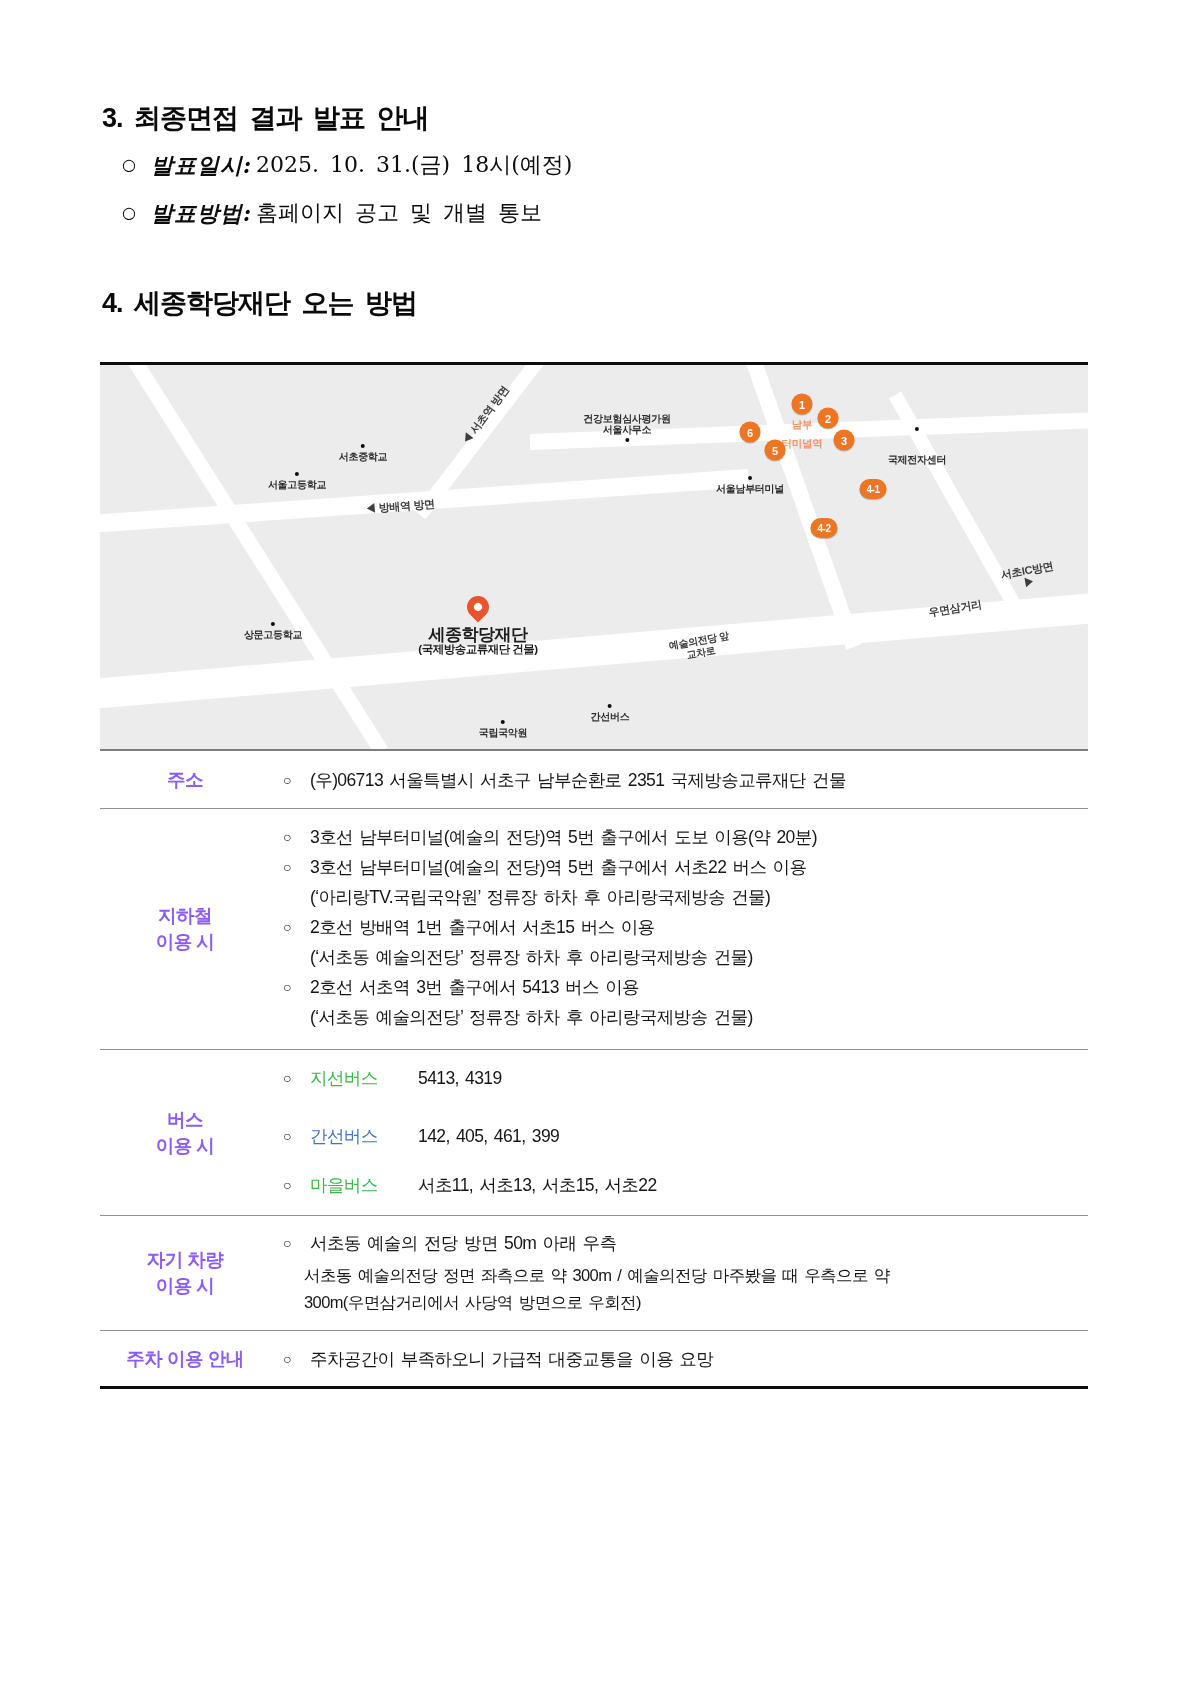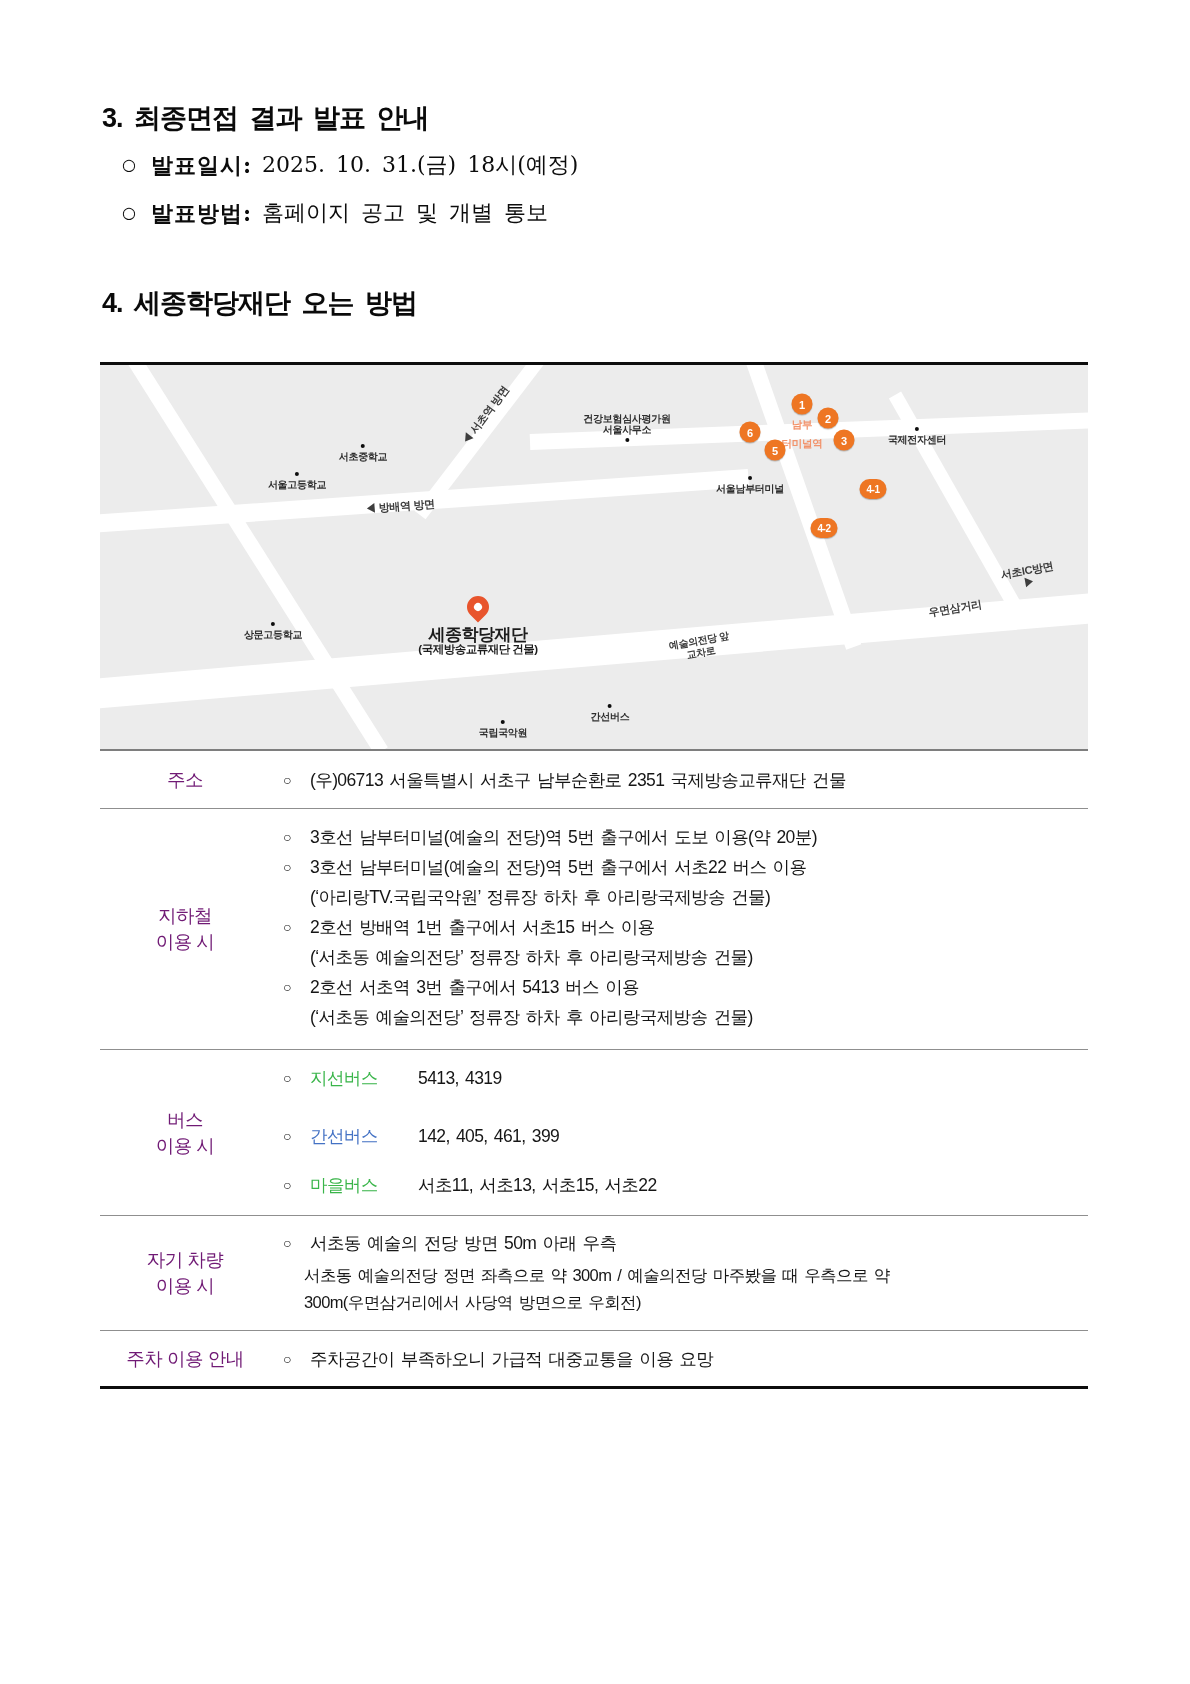--- a/index.html
+++ b/index.html
@@ -11,37 +11,37 @@
   .h-num { position:absolute; font-size:27px; font-weight:bold; letter-spacing:-1px; word-spacing:5px; color:#0a0a0a; }
   .s3-heading { left:102px; top:100px; }
   .s4-heading { left:102px; top:285px; }
   
   .s3-item {
     position:absolute; left:122px; font-family:"DejaVu Serif","Liberation Serif",serif;
     font-size:22px; color:#0c0c0c; word-spacing:4px; line-height:30px;
     display:flex; align-items:center;
   }
   .s3-item .ring { font-size:16px; margin-right:15px; line-height:30px; }
-  .s3-item .lbl { font-weight:bold; margin-right:10px; letter-spacing:1px; }
+  .s3-item .lbl { font-weight:bold; margin-right:4px; letter-spacing:1px;font-style:italic; }
   
   .ttable {
     position:absolute; left:100px; top:362px; width:988px;
     border-top:3px solid #0d0d0d; border-bottom:3px solid #0d0d0d;
   }
   .trow { display:flex; }
   .row-map     { height:384px; border-bottom:2px solid #7e7e7e; }
   .row-address { height:57px; }
   .row-subway  { height:240px; border-top:1px solid #8f8f8f; }
   .row-bus     { height:165px; border-top:1px solid #8f8f8f; }
   .row-car     { height:114px; border-top:1px solid #8f8f8f; }
   .row-parking { height:55px;  border-top:1px solid #8f8f8f; }
   .th {
     width:170px; flex:none; display:flex; flex-direction:column; justify-content:center;
-    align-items:center; text-align:center; font-size:18.5px; font-weight:normal;
-    letter-spacing:-0.5px; white-space:pre-line; line-height:26px; color:#701a75;
+    align-items:center; text-align:center; font-size:18.5px; font-weight:bold;
+    letter-spacing:-0.5px; white-space:pre-line; line-height:26px; color:#8b5cf6;
   }
   .td { flex:1; font-size:17.5px; letter-spacing:-0.6px; word-spacing:2px; color:#161616; }
   .td-center { display:flex; flex-direction:column; justify-content:center; }
   .tline { display:flex; line-height:30px; padding-left:13px; }
   .tline .bul { width:27px; flex:none; font-size:14px; }
   .row-subway .td { padding-top:13px; }
   .busline-1 { margin-top:13px; }
   .busline-2 { margin-top:28px; }
   .busline-3 { margin-top:19px; }
   .bustype { width:108px; flex:none; }
@@ -132,21 +132,21 @@
         </div>
         <div class="poi below" style="left:527px;top:48px;">
           <span class="d"></span>
           <span>건강보험심사평가원
 서울사무소</span>
         </div>
         <div class="poi" style="left:650px;top:111px;">
           <span class="d"></span>
           <span>서울남부터미널</span>
         </div>
-        <div class="poi" style="left:817px;top:62px;">
+        <div class="poi" style="left:817px;top:62px;gap:20px;">
           <span class="d"></span>
           <span>국제전자센터</span>
         </div>
         <div class="poi" style="left:510px;top:339px;">
           <span class="d"></span>
           <span>간선버스</span>
         </div>
         <div class="poi" style="left:403px;top:355px;justify-content:flex-end;">
           <span class="d"></span>
           <span>국립국악원</span>

